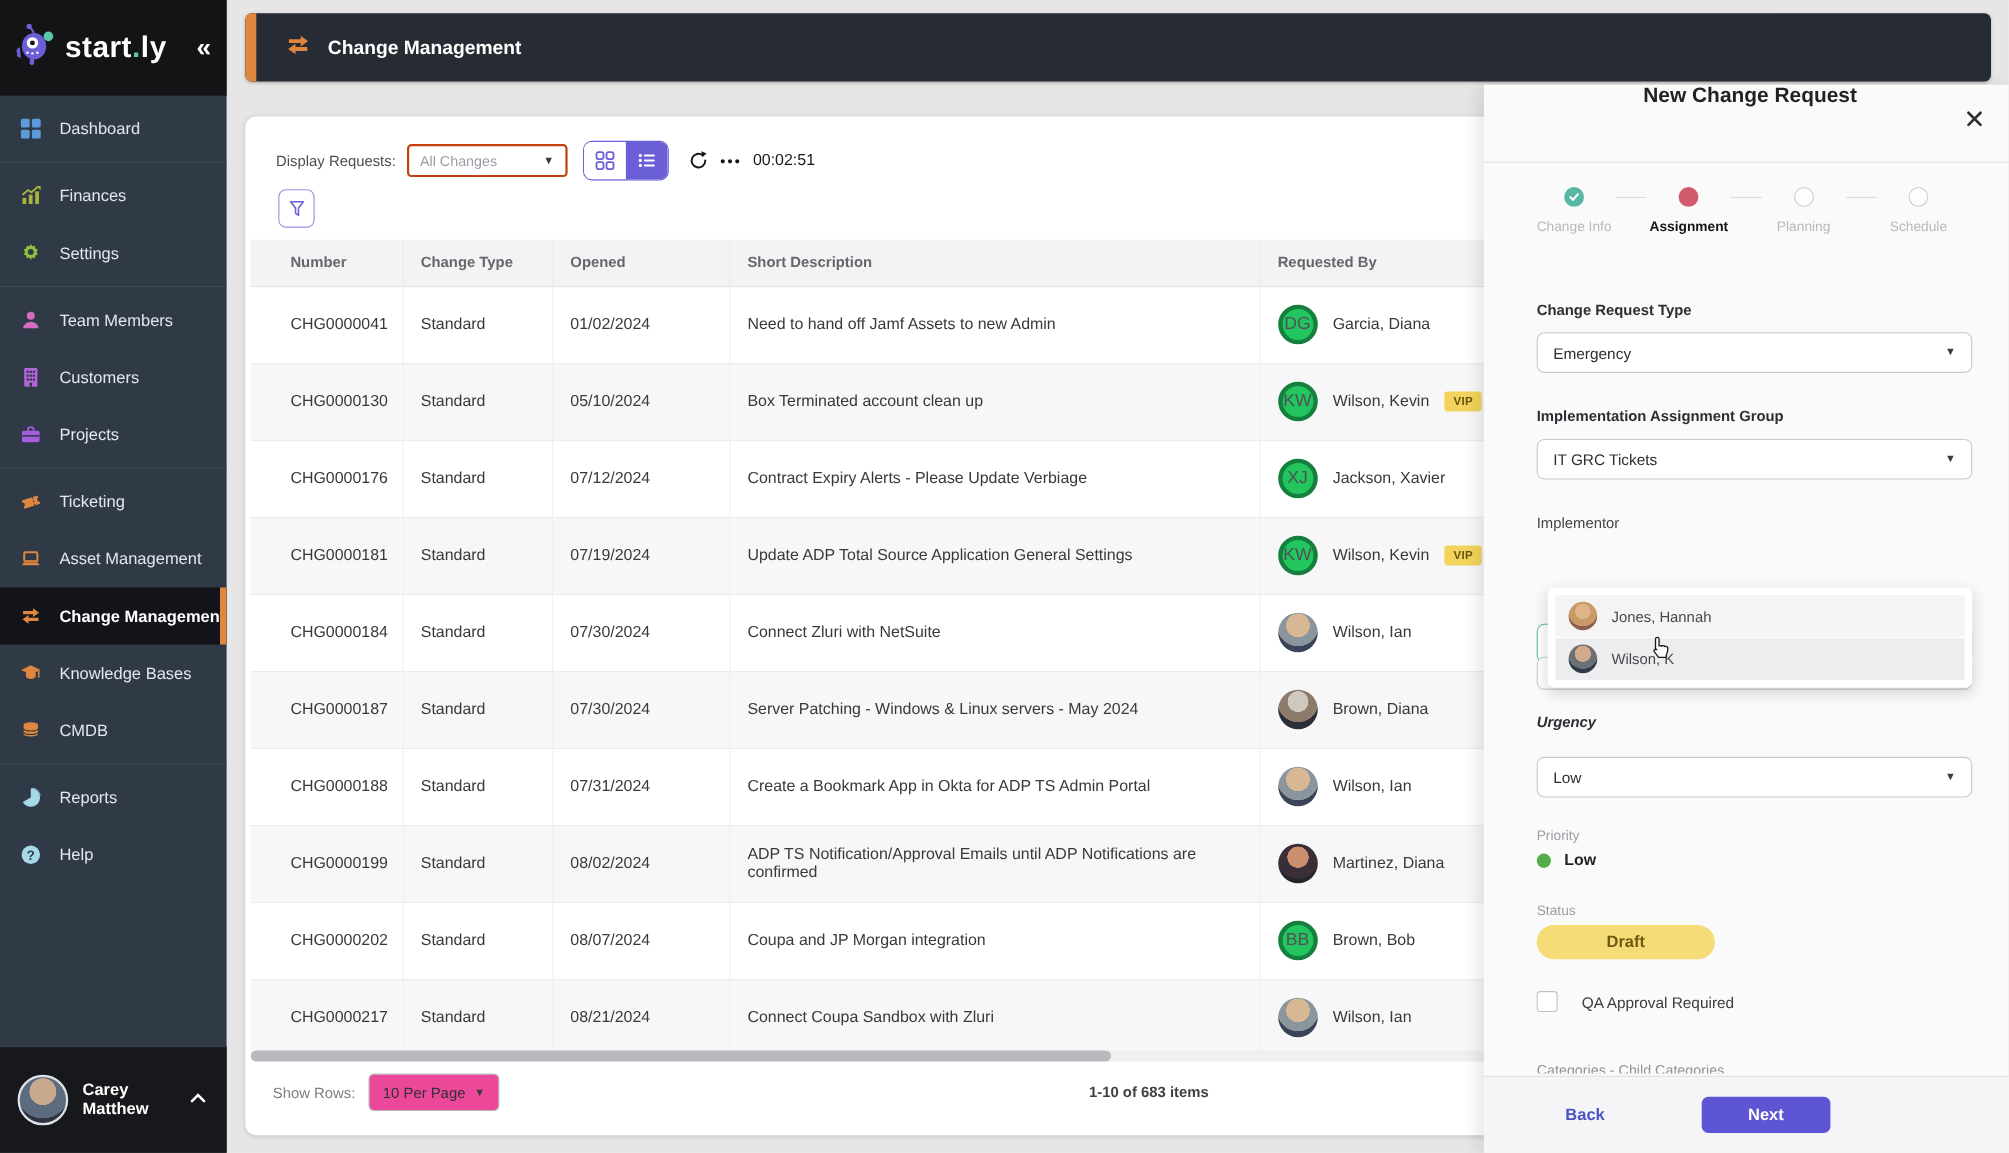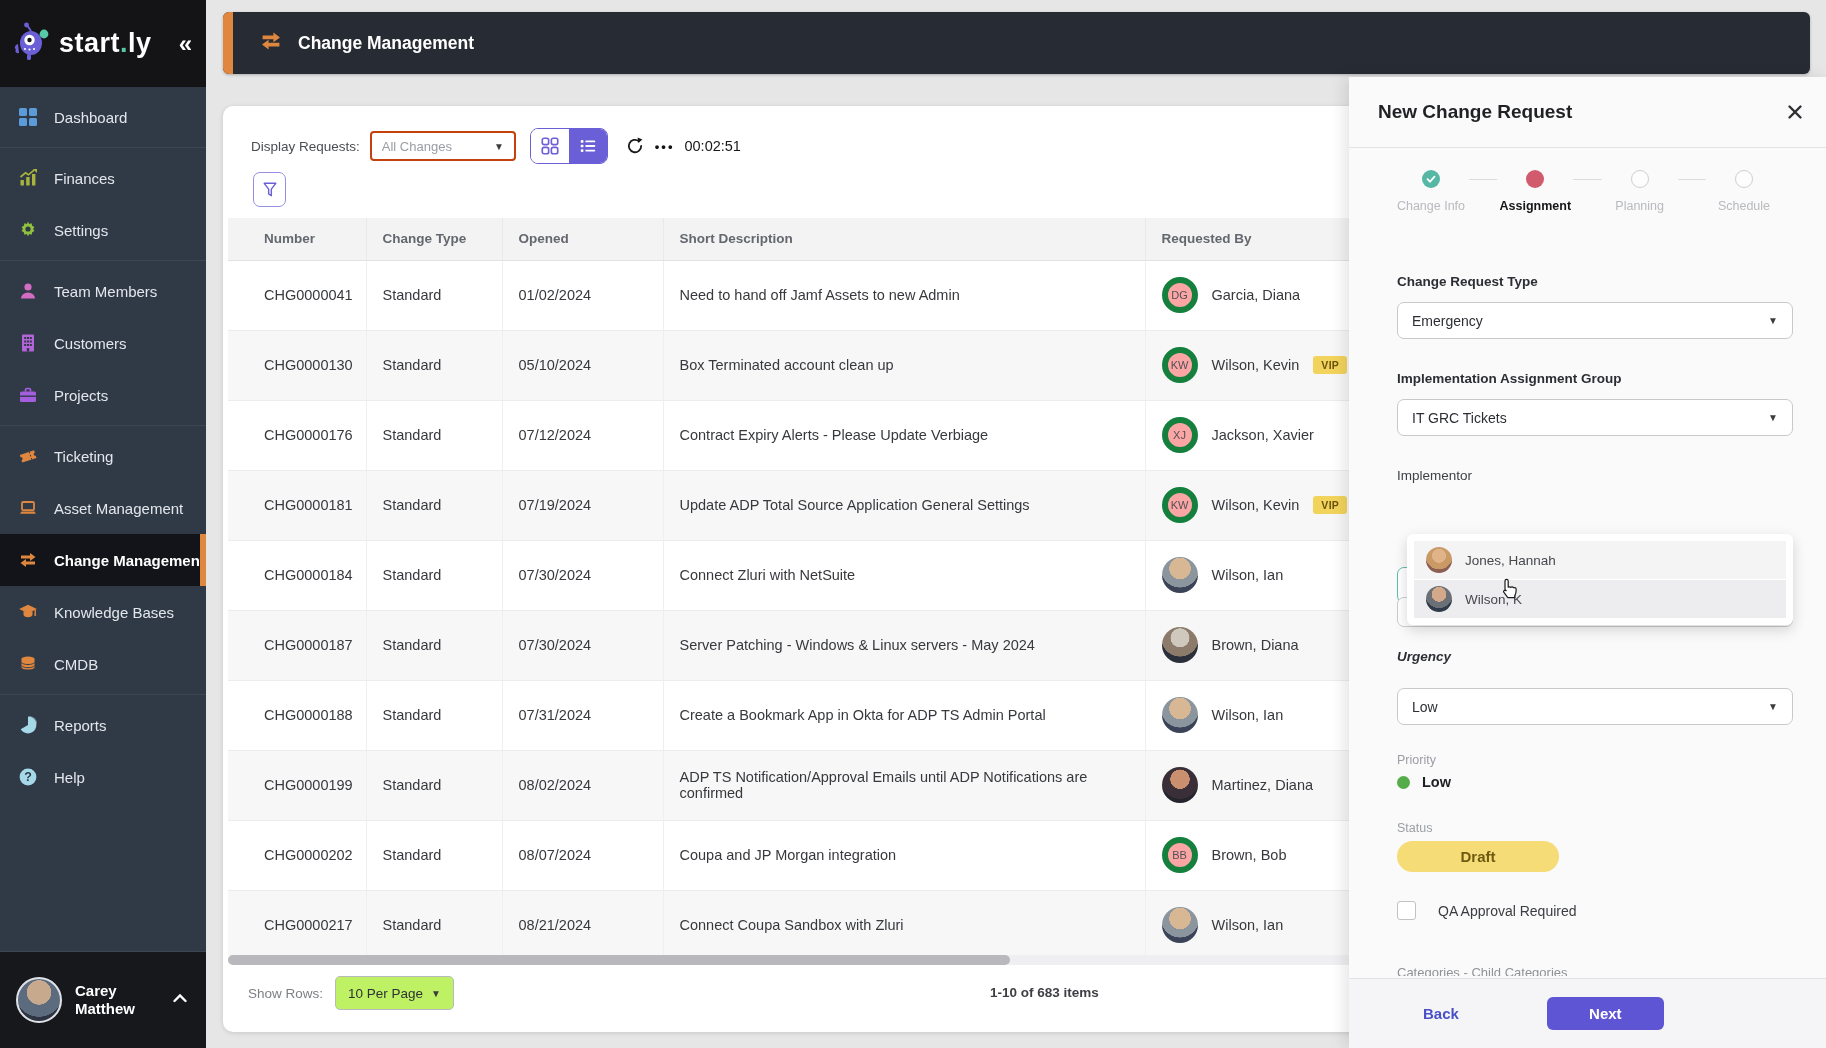--- a/index.html
+++ b/index.html
@@ -58,43 +58,43 @@
   .grid-table th { height:42px; background:#f3f3f4; color:#64686e; font-size:13.5px; font-weight:600;
     text-align:left; padding-left:16px; border-bottom:1px solid #e2e2e4; border-right:1px solid #e9e9eb; }
   .grid-table th:first-child, .grid-table td:first-child { padding-left:36px; }
   .grid-table th:last-child, .grid-table td:last-child { border-right:none; }
   .grid-table td { height:70px; font-size:14.5px; color:#37393d; padding-left:16px; padding-right:14px;
     border-bottom:1px solid #ececee; border-right:1px solid #efeff1; background:#fff; }
   .grid-table tr:nth-child(even) td { background:#f7f7f8; }
   .col-number{width:138px} .col-type{width:136px} .col-opened{width:161px} .col-desc{width:482px}
   .req-cell { display:flex; align-items:center; gap:14px; }
   .avatar { width:36px; height:36px; border-radius:50%; flex:0 0 36px; }
-  .avatar.init { background:#fca5a5; border:6px solid #15803d; display:flex; align-items:center; justify-content:center;
-    font-size:11px; color:#4f5156; }
+  .avatar.init { background:#22c55e; border:4px solid #15803d; display:flex; align-items:center; justify-content:center;
+    font-size:16px; color:#4f5156; }
   .photo-1 { background:radial-gradient(circle at 50% 32%, #d8b794 0 35%, #8a959d 36% 62%, #3a4358 63%); }
   .photo-2 { background:radial-gradient(circle at 50% 30%, #cfc8bd 0 30%, #8c7a6b 31% 60%, #2b2f3a 61%); }
   .photo-3 { background:radial-gradient(circle at 50% 34%, #c98f6e 0 32%, #3a2f38 33% 65%, #23242c 66%); }
   .photo-4 { background:radial-gradient(circle at 50% 34%, #e0b488 0 32%, #c99a66 33% 62%, #8c5f52 63%); }
   .photo-5 { background:radial-gradient(circle at 50% 32%, #d3a98a 0 33%, #6b6f76 34% 62%, #2f3a4a 63%); }
   .vip-badge { background:#f2d45c; color:#6b530e; font-size:10.5px; font-weight:700; padding:3px 8px;
     border-radius:3px; letter-spacing:.3px; }
 
   .hscroll { position:absolute; left:5px; top:849px; width:1125px; height:10px; border-radius:5px; background:#efeff1; }
   .hscroll .thumb { position:absolute; left:0; top:0; height:10px; width:782px; border-radius:5px; background:#b9b9bd; cursor:pointer; }
 
   .pagination { position:absolute; left:25px; top:869px; height:36px; display:flex; align-items:center; }
   .pg-label { font-size:13.5px; color:#7c7f84; margin-right:12px; }
-  .pg-select { height:34px; border:1px solid #b9b9bd; border-radius:5px; background:#bef264; display:flex;
+  .pg-select { height:34px; border:1px solid #b9b9bd; border-radius:5px; background:#ec4899; display:flex;
     align-items:center; padding:0 12px; gap:8px; font-size:13.5px; color:#2f3134; cursor:pointer; }
   .range-text { position:absolute; left:767px; top:879px; font-size:13.5px; font-weight:600; color:#3d3f43; }
 
   
   .panel { position:absolute; left:1349px; top:77px; width:477px; height:971px; background:#fafafb; z-index:6;
     box-shadow:-5px 0 14px rgba(0,0,0,.10); }
-  .panel-header { height:71px; display:flex; align-items:center; padding:0 22px 0 29px; border-bottom:1px solid #e3e3e5; }
+  .panel-header { height:71px; display:flex; align-items:center; padding:0 22px 0 29px; border-bottom:1px solid #e3e3e5;flex-direction:column; }
   .panel-title { font-size:19px; font-weight:700; color:#1f2124; }
   .panel-close { margin-left:auto; cursor:pointer; display:flex; }
   .stepper { position:absolute; left:44px; right:44px; top:93px; display:flex; align-items:flex-start; }
   .step { display:flex; flex-direction:column; align-items:center; width:76px; }
   .step-circle { width:18px; height:18px; border-radius:50%; display:flex; align-items:center; justify-content:center; }
   .step-circle.done { background:#55b7a4; }
   .step-circle.active { background:#d15b6d; }
   .step-circle.pending { background:#fdfdfd; border:1.5px solid #cfcfcf; }
   .step-label { margin-top:11px; font-size:12.5px; color:#b8babd; white-space:nowrap; }
   .step.active .step-label { color:#151618; font-weight:700; }

